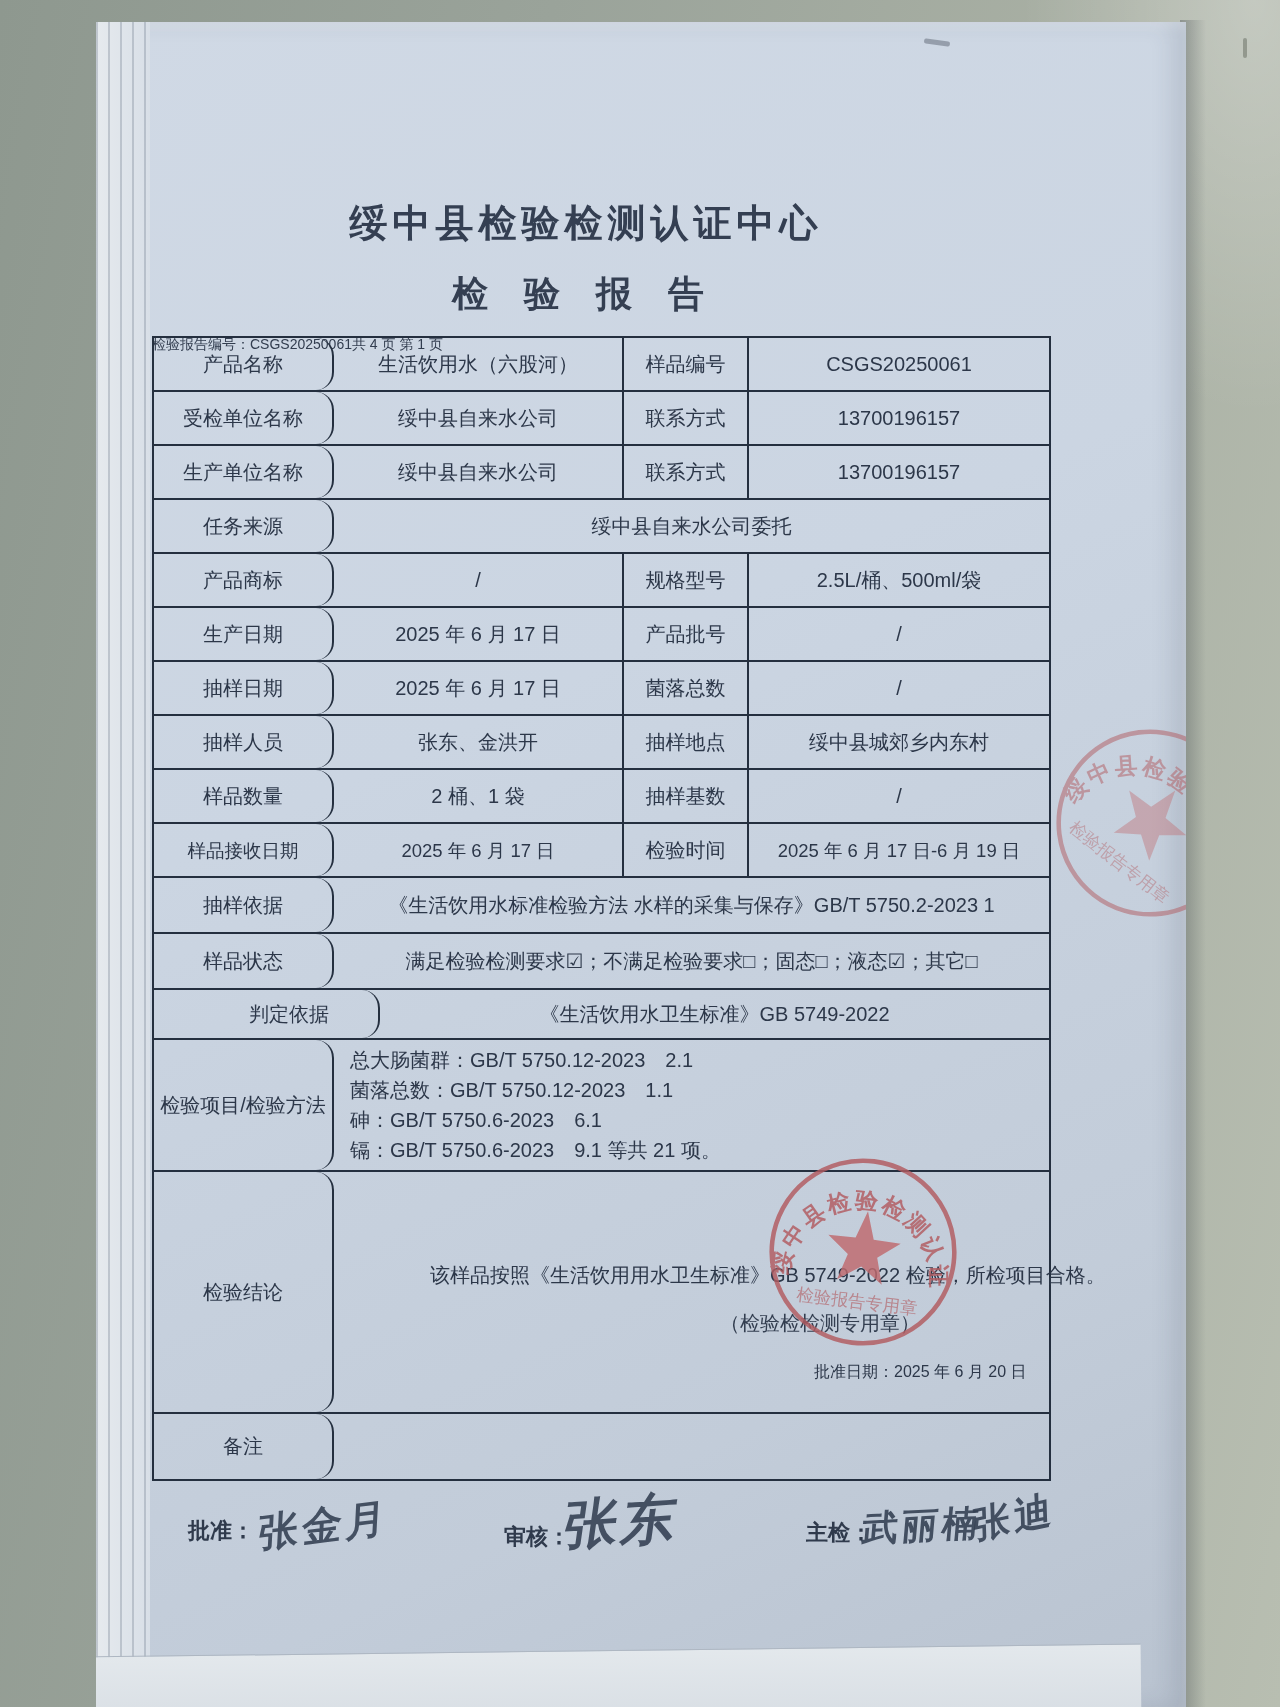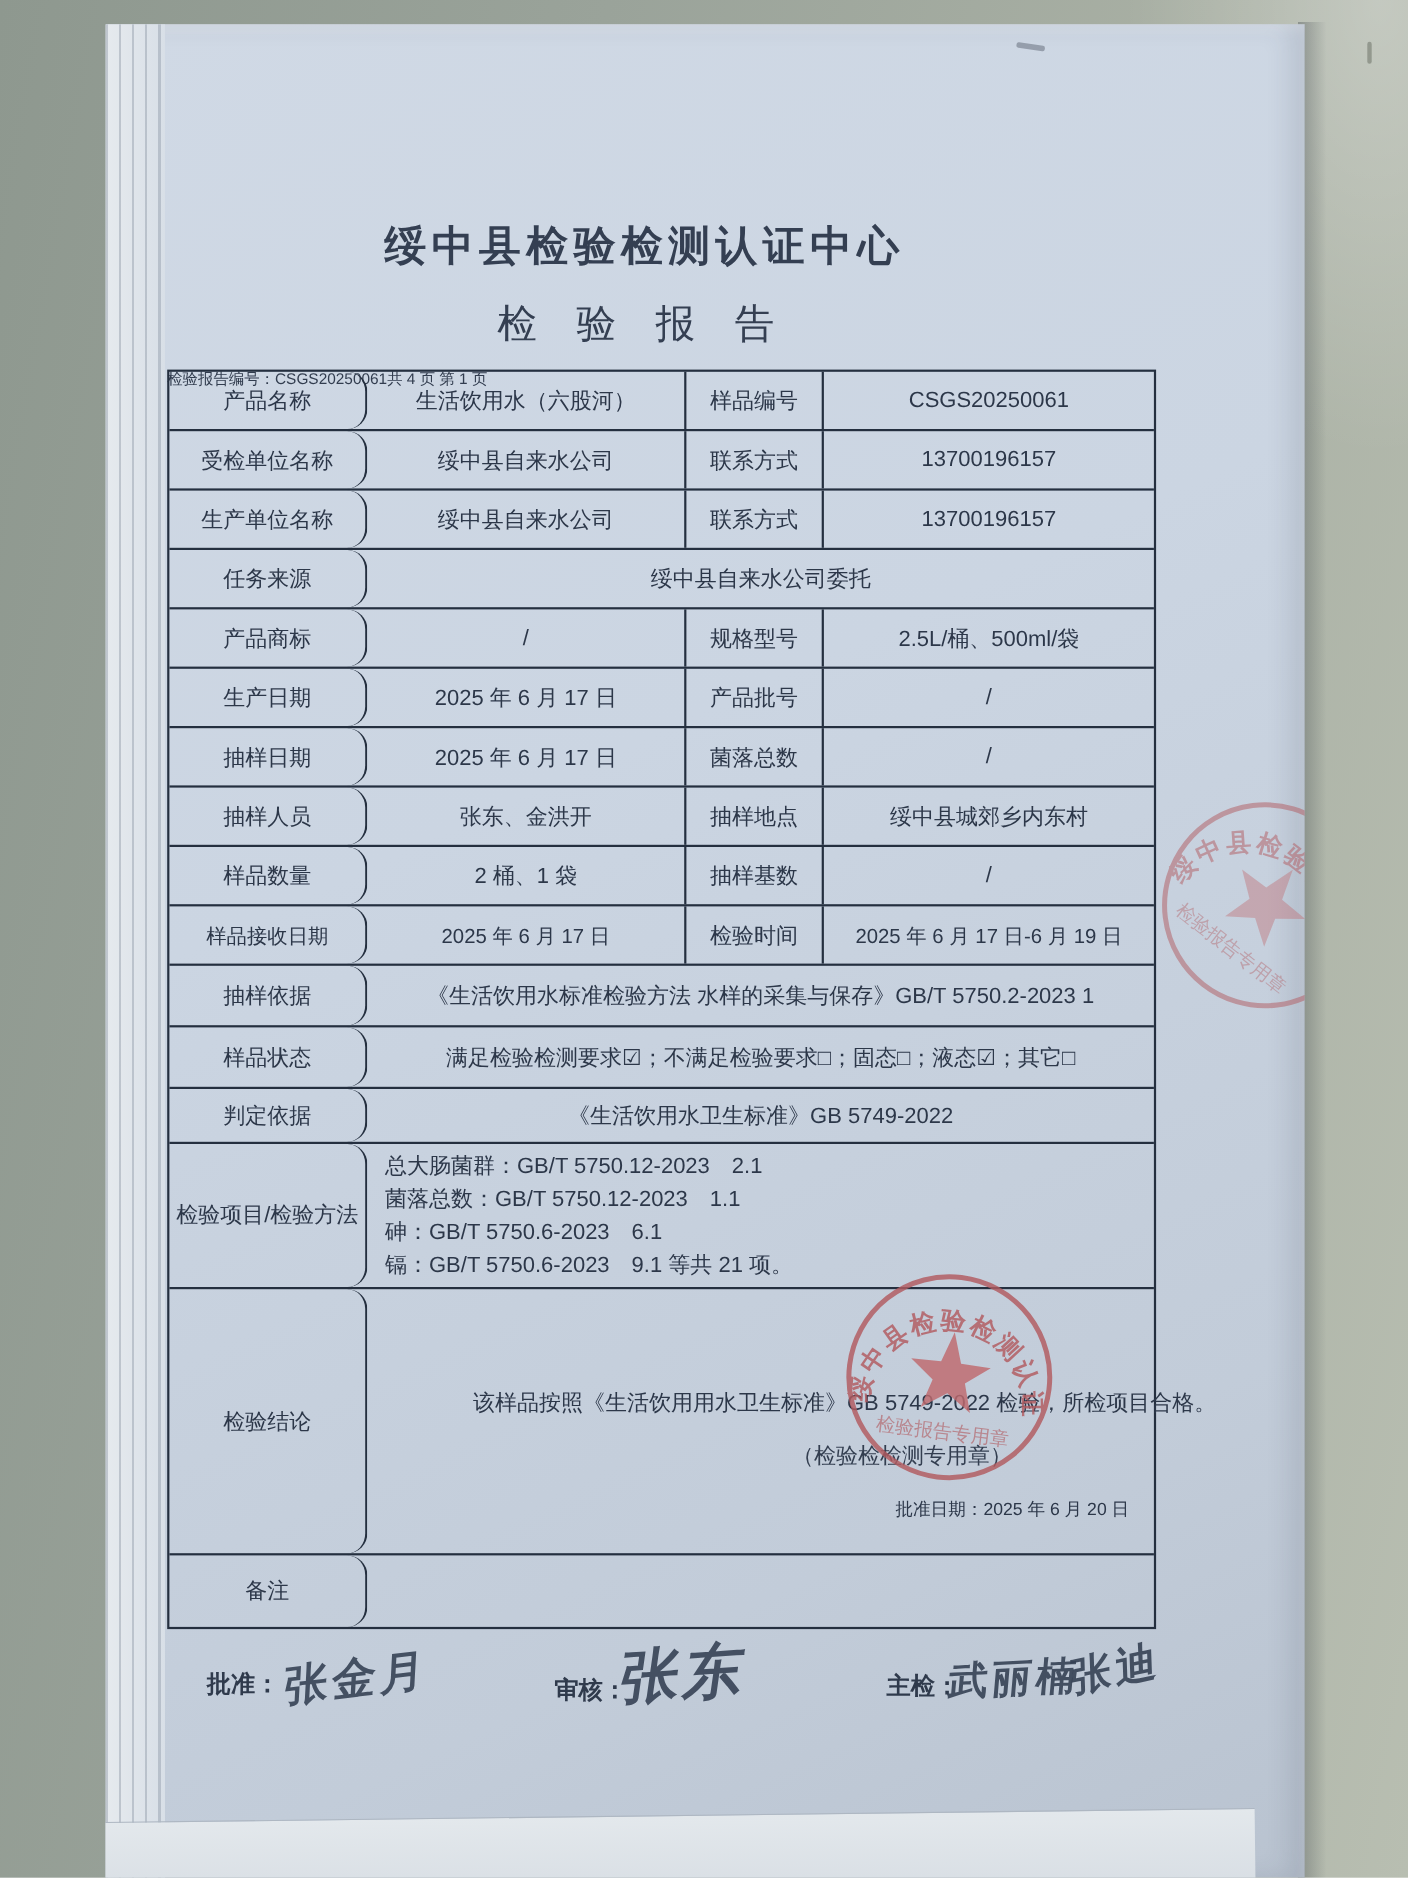--- a/index.html
+++ b/index.html
@@ -27,40 +27,40 @@
       linear-gradient(to right,#e6eaee,#d8dfe7);}
   .bottom-pages{position:absolute;left:-10px;top:1628px;width:1055px;height:70px;
     background:linear-gradient(to bottom,#e3e8ec,#d8dee4);transform:rotate(-0.7deg);
     border-top:1px solid #aeb7c2;}
   .paper-smudge{position:absolute;left:828px;top:18px;width:26px;height:5px;background:#5d6674;opacity:.5;transform:rotate(8deg);border-radius:2px;}
 
   
   .org-title{position:absolute;left:0;top:176px;width:980px;text-align:center;
     font-size:38px;font-weight:700;letter-spacing:5px;color:#343f52;}
   .report-title{position:absolute;left:0;top:248px;width:980px;text-align:center;
-    font-size:36px;font-weight:400;letter-spacing:36px;padding-left:20px;box-sizing:border-box;color:#343f52;}
+    font-size:36px;font-weight:700;letter-spacing:36px;padding-left:20px;box-sizing:border-box;color:#343f52;}
   .meta-line{position:absolute;left:56px;top:298px;width:899px;display:flex;
     justify-content:flex-start;font-size:14px;color:#323d4f;margin-top:16px;}
   .meta-line .pageinfo{margin-right:64px;}
 
   
   .rpt-table{position:absolute;left:56px;top:314px;width:899px;border:2px solid #242f3f;box-sizing:border-box;
     background:rgba(255,255,255,0.0);}
   .tr{display:flex;border-bottom:2px solid #242f3f;}
   .tr:last-child{border-bottom:none;}
   .td{border-right:2px solid #242f3f;display:flex;align-items:center;justify-content:center;
     font-size:20px;color:#2c3749;box-sizing:border-box;text-align:center;}
   .td:last-child{border-right:none;}
   .c1{width:180px;flex:none;border-radius:18px;}
   .c2{width:290px;flex:none;}
   .c3{width:125px;flex:none;}
   .c4{flex:1;}
   .h52{height:52px;}
   .h54{height:54px;}
-  .h48{height:48px;}
+  .h48{height:48px;padding-left:46px;}
   .small{font-size:18.5px;}
   .method-row{height:130px;}
   .method-cell{flex-direction:row;justify-content:center;line-height:26px;}
   .method-lines{flex-direction:column;align-items:flex-start;justify-content:center;
     padding-left:16px;line-height:30px;font-size:20px;text-align:left;}
   .conclusion-row{height:240px;}
   .conclusion-cell{position:relative;display:block;}
   .conclusion-text{position:absolute;left:96px;top:45px;white-space:nowrap;font-size:20px;margin-top:45px;}
   .remark-row{height:65px;}
 

